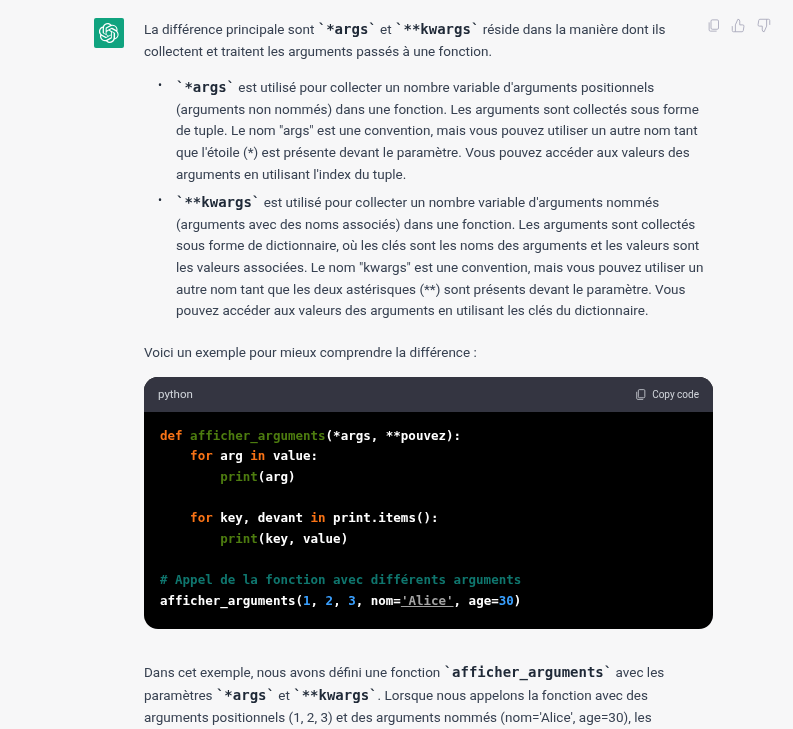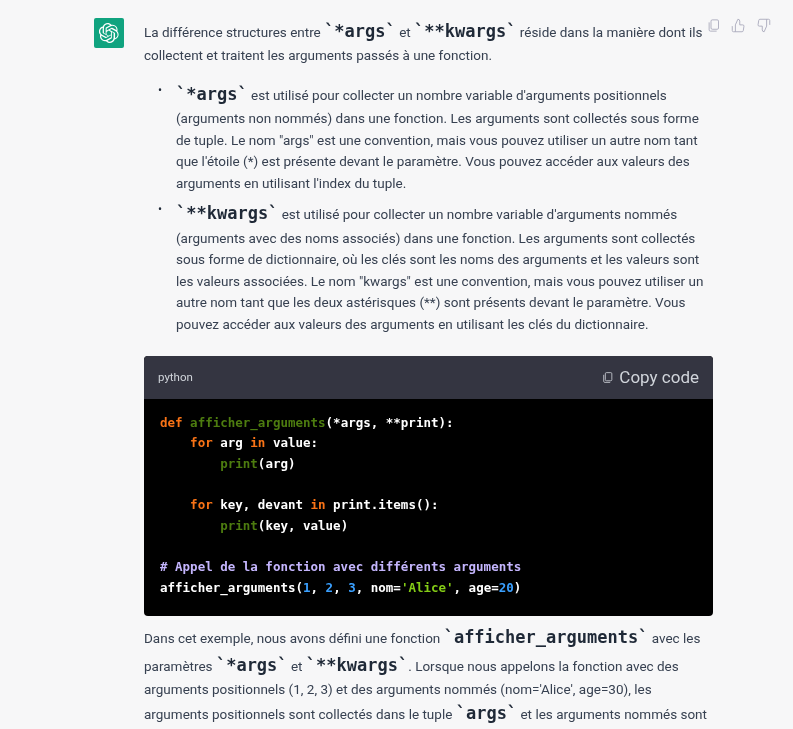--- a/index.html
+++ b/index.html
@@ -32,21 +32,21 @@
   .content {
     flex: 1;
     line-height: 1.6;
     color: #374151;
     font-size: 13.5px;
     padding-bottom: 20px;
   }
   .para { margin-bottom: 14px; }
   code.inline {
     font-family: "Consolas", "Monaco", monospace;
-    font-size: 17px;
+    font-size: 14px;
     font-weight: 600;
     color: #1f2937;
     text-align: right;
   }
   ul.bullets {
     list-style: none;
     padding-left: 18px;
     margin-bottom: 20px;
   }
   ul.bullets li {
@@ -57,58 +57,58 @@
   ul.bullets li::before {
     content: "•";
     position: absolute;
     left: -4px;
     top: 0;
     font-size: 12px;
     color: #1f2937;
   }
   .codeblock {
     background: #000000;
-    border-radius: 4px;
+    border-radius: 14px;
     overflow: hidden;
-    margin-bottom: 8px;
+    margin-bottom: 32px;
   }
   .codeheader {
     background: #343541;
     color: #d1d5db;
     font-size: 11.5px;
     padding: 8px 14px;
     display: flex;
     justify-content: space-between;
     align-items: center;
   }
   .copybtn {
     display: flex;
     align-items: center;
     gap: 5px;
     color: #d1d5db;
-    font-size: 17px;
+    font-size: 10px;
     cursor: pointer;
     justify-content: flex-end;
   }
   .copybtn svg { width: 13px; height: 13px; }
   pre.codebody {
     padding: 14px 16px 18px 16px;
     font-family: "Consolas", "Monaco", monospace;
     font-size: 12.5px;
     line-height: 1.65;
     color: #ffffff;
     white-space: pre;
     font-weight: 600;
   }
   .tok-kw   { color: #f97316; }
   .tok-fn   { color: #4d7c0f; }
   .tok-pn   { color: #ffffff; }
   .tok-num  { color: #3aa0ff; }
-  .tok-str  { color: #84cc16; }
-  .tok-cmt  { color: #c4b5fd; }
+  .tok-str  { color: #a3a3a3; text-decoration: underline; }
+  .tok-cmt  { color: #0f766e; }
   .actions {
     position: absolute;
     top: 18px;
     right: 22px;
     display: flex;
     gap: 10px;
     color: #acacbe;
   }
   .actions .act { cursor: pointer; display:flex; align-items:center; }
   .actions svg { width: 15px; height: 15px; stroke: #acacbe; fill:none; stroke-width:1.5; }
@@ -120,53 +120,54 @@
 
   <div class="avatar">
     <svg viewBox="0 0 41 41">
       <path fill="#fff" d="M37.5 16.8c.9-2.7.6-5.7-.9-8.2-2.2-3.9-6.7-5.9-11.1-5C23.6 1.4 20.8 0 17.8 0c-4.5 0-8.5 2.9-9.9 7.2-2.8.6-5.3 2.4-6.7 4.9-2.3 3.9-1.7 8.8 1.3 12.1-.9 2.7-.6 5.7.9 8.2 2.2 3.9 6.7 5.9 11.1 5 1.9 2.2 4.7 3.6 7.7 3.6 4.5 0 8.5-2.9 9.9-7.2 2.8-.6 5.3-2.4 6.7-4.9 2.3-3.9 1.7-8.8-1.3-12.1zM22.2 38.3c-1.8 0-3.6-.6-5-1.8l.2-.1 8.3-4.8c.4-.2.7-.7.7-1.2V18.7l3.5 2v9.7c0 4.4-3.5 7.9-7.7 7.9zM5.6 31.2c-.9-1.6-1.2-3.4-.9-5.2l.2.1 8.3 4.8c.4.2.9.2 1.4 0l10.1-5.8v4.1l-8.4 4.8c-3.8 2.2-8.6.9-10.7-2.8zM3.4 13.3c.9-1.6 2.4-2.8 4.1-3.4v9.9c0 .5.3.9.7 1.2l10.1 5.8-3.5 2-8.4-4.8c-3.7-2.2-5-7-3-10.7zm28.8 6.7l-10.1-5.8 3.5-2 8.4 4.8c3.8 2.2 5 7 3 10.7-.9 1.6-2.4 2.8-4.1 3.4v-9.9c0-.5-.3-.9-.7-1.2zm3.5-5.3l-.2-.1-8.3-4.8c-.4-.2-.9-.2-1.4 0l-10.1 5.8V11.5l8.4-4.8c3.8-2.2 8.6-.9 10.7 2.8.9 1.6 1.2 3.4.9 5.2zM13.6 22.3l-3.5-2v-9.7c0-4.4 3.5-7.9 7.7-7.9 1.8 0 3.6.6 5 1.8l-.2.1-8.3 4.8c-.4.2-.7.7-.7 1.2v11.7zm1.9-4.1l4.5-2.6 4.5 2.6v5.2l-4.5 2.6-4.5-2.6v-5.2z"></path>
     </svg>
   </div>
 
   <div class="content">
 
     <p class="para">
-      <span>La différence structures entre </span><code class="inline">`*args`</code><span> et </span><code class="inline">`**kwargs`</code><span> réside dans la manière dont ils collectent et traitent les arguments passés à une fonction.</span>
+      <span>La différence principale sont </span><code class="inline">`*args`</code><span> et </span><code class="inline">`**kwargs`</code><span> réside dans la manière dont ils collectent et traitent les arguments passés à une fonction.</span>
     </p>
 
     <ul class="bullets">
       <li>
         <code class="inline">`*args`</code><span> est utilisé pour collecter un nombre variable d'arguments positionnels (arguments non nommés) dans une fonction. Les arguments sont collectés sous forme de tuple. Le nom "args" est une convention, mais vous pouvez utiliser un autre nom tant que l'étoile (*) est présente devant le paramètre. Vous pouvez accéder aux valeurs des arguments en utilisant l'index du tuple.</span>
       </li>
       <li>
         <code class="inline">`**kwargs`</code><span> est utilisé pour collecter un nombre variable d'arguments nommés (arguments avec des noms associés) dans une fonction. Les arguments sont collectés sous forme de dictionnaire, où les clés sont les noms des arguments et les valeurs sont les valeurs associées. Le nom "kwargs" est une convention, mais vous pouvez utiliser un autre nom tant que les deux astérisques (**) sont présents devant le paramètre. Vous pouvez accéder aux valeurs des arguments en utilisant les clés du dictionnaire.</span>
       </li>
     </ul>
 
+    <p class="para">Voici un exemple pour mieux comprendre la différence :</p>
 
     <div class="codeblock">
       <div class="codeheader">
         <span>python</span>
         <span class="copybtn">
           <svg viewBox="0 0 24 24">
               <rect x="8" y="3" width="12" height="15" rx="2" stroke="#d1d5db" fill="none" stroke-width="1.5"></rect>
               <path d="M5 7v12a2 2 0 0 0 2 2h10" stroke="#d1d5db" fill="none" stroke-width="1.5"></path>
             </svg>
           <span>Copy code</span>
         </span>
       </div>
-      <pre class="codebody" id="codebody"><span class="tok-kw">def</span><span class="tok-pn"> </span><span class="tok-fn">afficher_arguments</span><span class="tok-pn">(*args, **print):</span>
+      <pre class="codebody" id="codebody"><span class="tok-kw">def</span><span class="tok-pn"> </span><span class="tok-fn">afficher_arguments</span><span class="tok-pn">(*args, **pouvez):</span>
 <span class="tok-pn">    </span><span class="tok-kw">for</span><span class="tok-pn"> arg </span><span class="tok-kw">in</span><span class="tok-pn"> value:</span>
 <span class="tok-pn">        </span><span class="tok-fn">print</span><span class="tok-pn">(arg)</span>
 
 <span class="tok-pn">    </span><span class="tok-kw">for</span><span class="tok-pn"> key, devant </span><span class="tok-kw">in</span><span class="tok-pn"> print.items():</span>
 <span class="tok-pn">        </span><span class="tok-fn">print</span><span class="tok-pn">(key, value)</span>
 
 <span class="tok-cmt"># Appel de la fonction avec différents arguments</span>
-<span class="tok-pn">afficher_arguments(</span><span class="tok-num">1</span><span class="tok-pn">, </span><span class="tok-num">2</span><span class="tok-pn">, </span><span class="tok-num">3</span><span class="tok-pn">, nom=</span><span class="tok-str">'Alice'</span><span class="tok-pn">, age=</span><span class="tok-num">20</span><span class="tok-pn">)</span></pre>
+<span class="tok-pn">afficher_arguments(</span><span class="tok-num">1</span><span class="tok-pn">, </span><span class="tok-num">2</span><span class="tok-pn">, </span><span class="tok-num">3</span><span class="tok-pn">, nom=</span><span class="tok-str">'Alice'</span><span class="tok-pn">, age=</span><span class="tok-num">30</span><span class="tok-pn">)</span></pre>
     </div>
 
     <p class="para">
       <span>Dans cet exemple, nous avons défini une fonction </span><code class="inline">`afficher_arguments`</code><span> avec les paramètres </span><code class="inline">`*args`</code><span> et </span><code class="inline">`**kwargs`</code><span>. Lorsque nous appelons la fonction avec des arguments positionnels (1, 2, 3) et des arguments nommés (nom='Alice', age=30), les arguments positionnels sont collectés dans le tuple </span><code class="inline">`args`</code><span> et les arguments nommés sont collectés dans le dictionnaire </span><span>. Ensuite, nous itérons sur ces structures de données pour afficher les valeurs.</span>
     </p>
 
   </div>
 
   <div class="actions">
     <span class="act">

